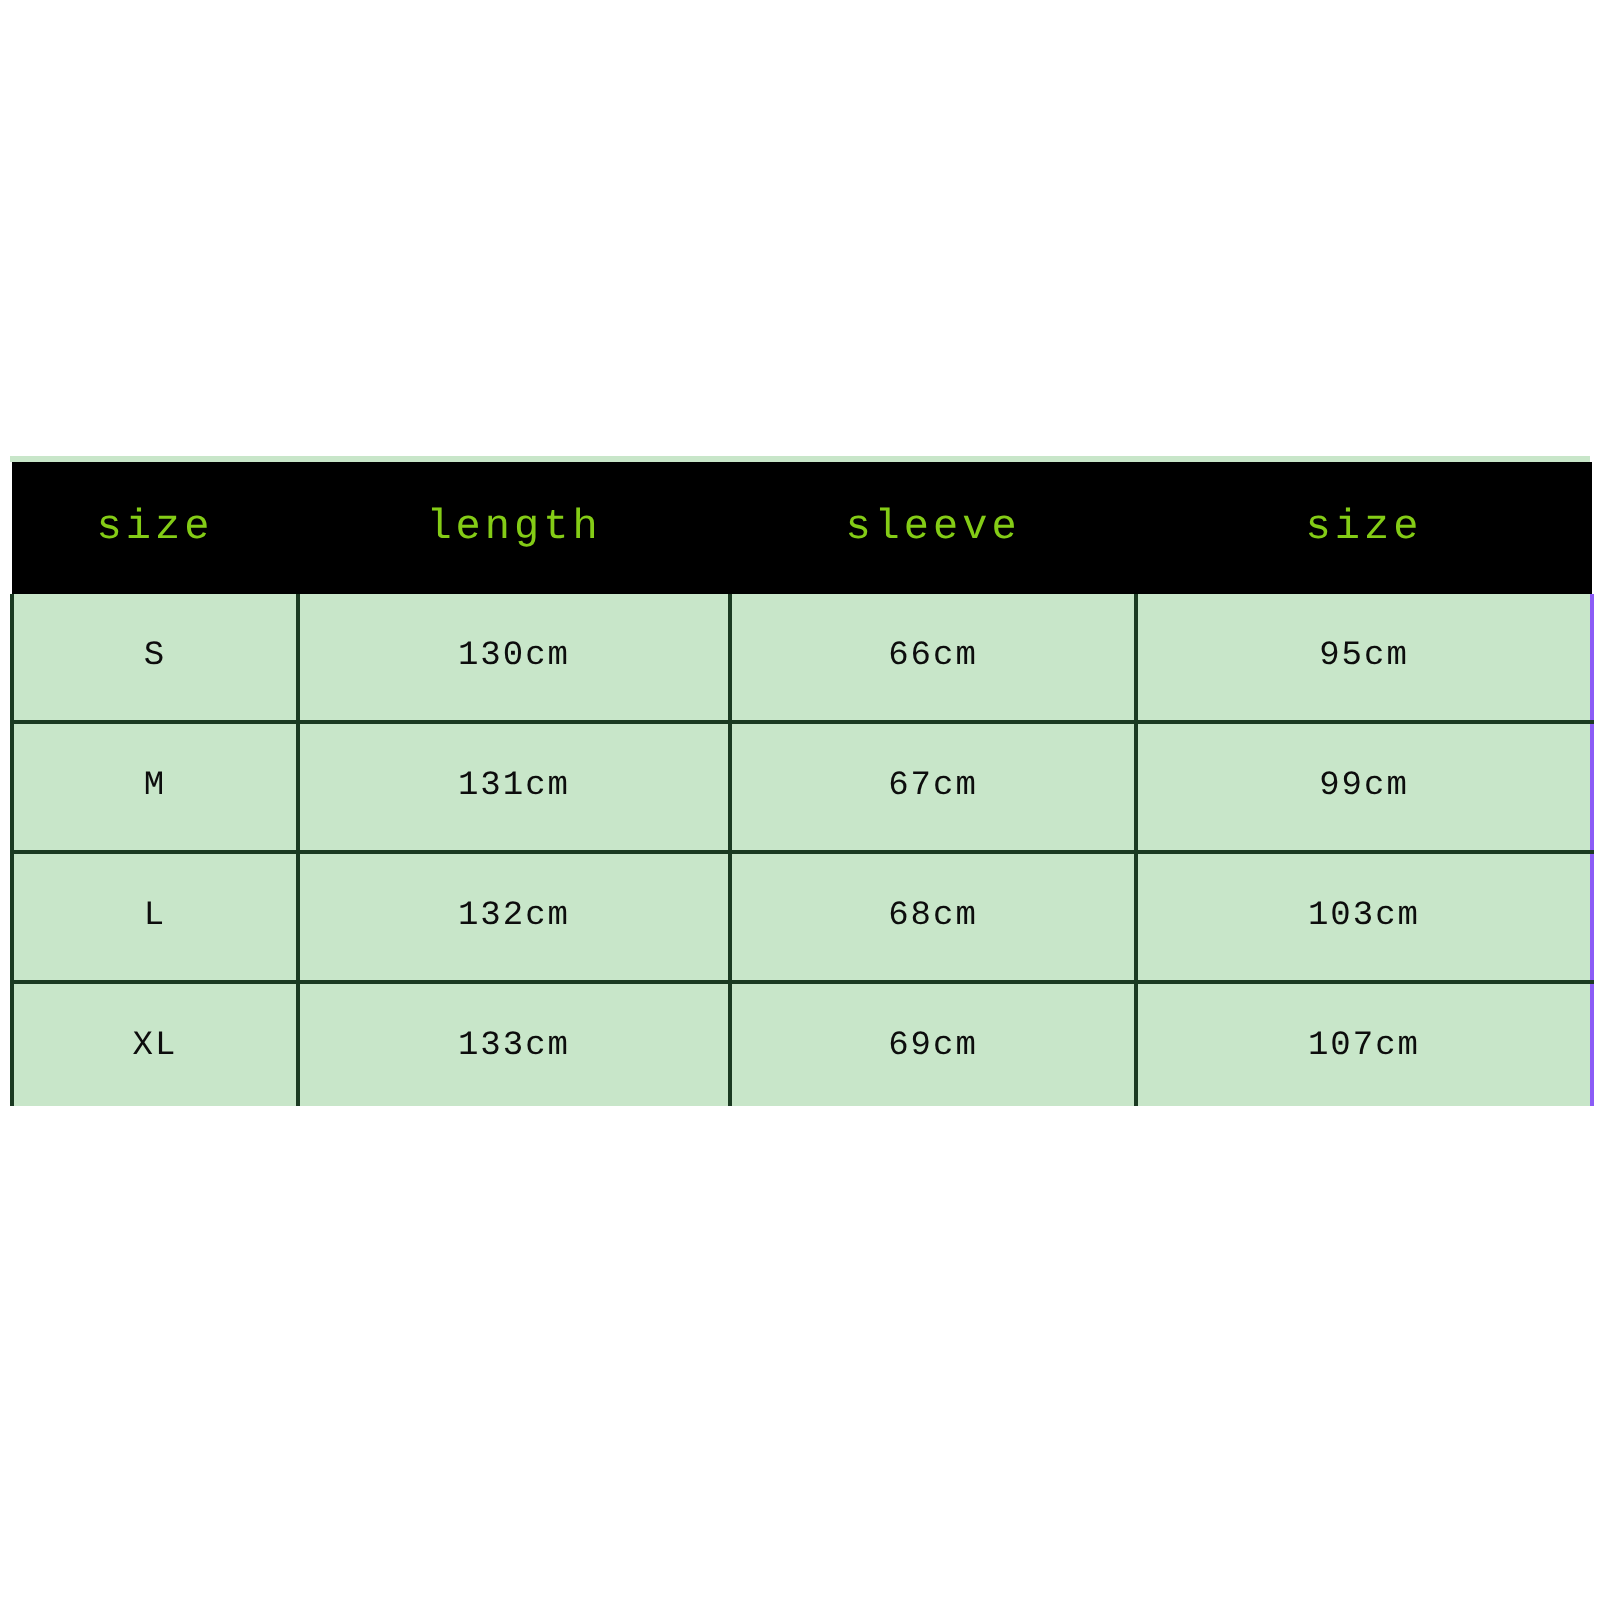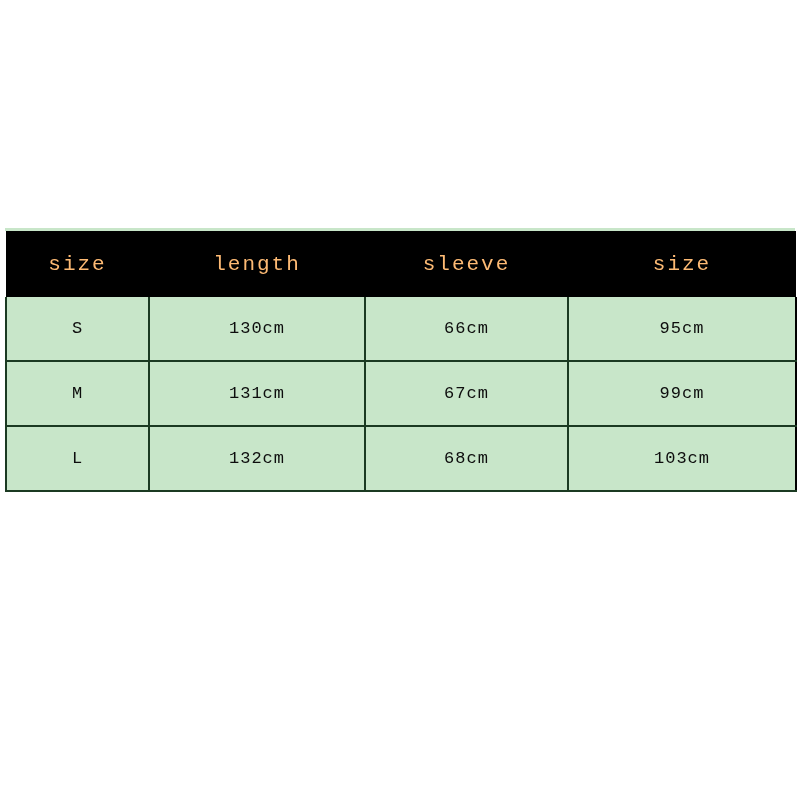--- a/index.html
+++ b/index.html
@@ -53,21 +53,21 @@
   }
 
   table.size-table col.c-size   { width: 143px; }
   table.size-table col.c-length { width: 216px; }
   table.size-table col.c-sleeve { width: 203px; }
   table.size-table col.c-bust   { width: 228px; }
 
   
   thead tr.header-row th {
     background: #000000;
-    color: #fdba74;
+    color: #84cc16;
     height: 66px;
     font-size: 21px;
     font-weight: normal;
     letter-spacing: 2px;
     text-align: center;
     vertical-align: middle;
     border: none;
     padding: 0;
   }
 
@@ -82,21 +82,21 @@
     text-align: center;
     vertical-align: middle;
     padding: 0;
     border-right: 2px solid #1b3a22;
     border-bottom: 2px solid #1b3a22;
   }
   tbody tr.data-row td:first-child {
     border-left: 2px solid #1b3a22;
   }
   tbody tr.data-row td:last-child {
-    border-right: 2px solid #000000;
+    border-right: 2px solid #8b5cf6;
   }
 </style>
 </head>
 <body>
 
 <div id="stage">
 
   <div id="size-table-clip">
 
     <div class="table-top-sliver"></div>
@@ -134,18 +134,24 @@
           <td>99cm</td>
         </tr>
 
         <tr class="data-row">
           <td>L</td>
           <td>132cm</td>
           <td>68cm</td>
           <td>103cm</td>
         </tr>
 
+        <tr class="data-row">
+          <td>XL</td>
+          <td>133cm</td>
+          <td>69cm</td>
+          <td>107cm</td>
+        </tr>
 
       </tbody>
     </table>
 
   </div>
 </div>
 
 </body></html>

